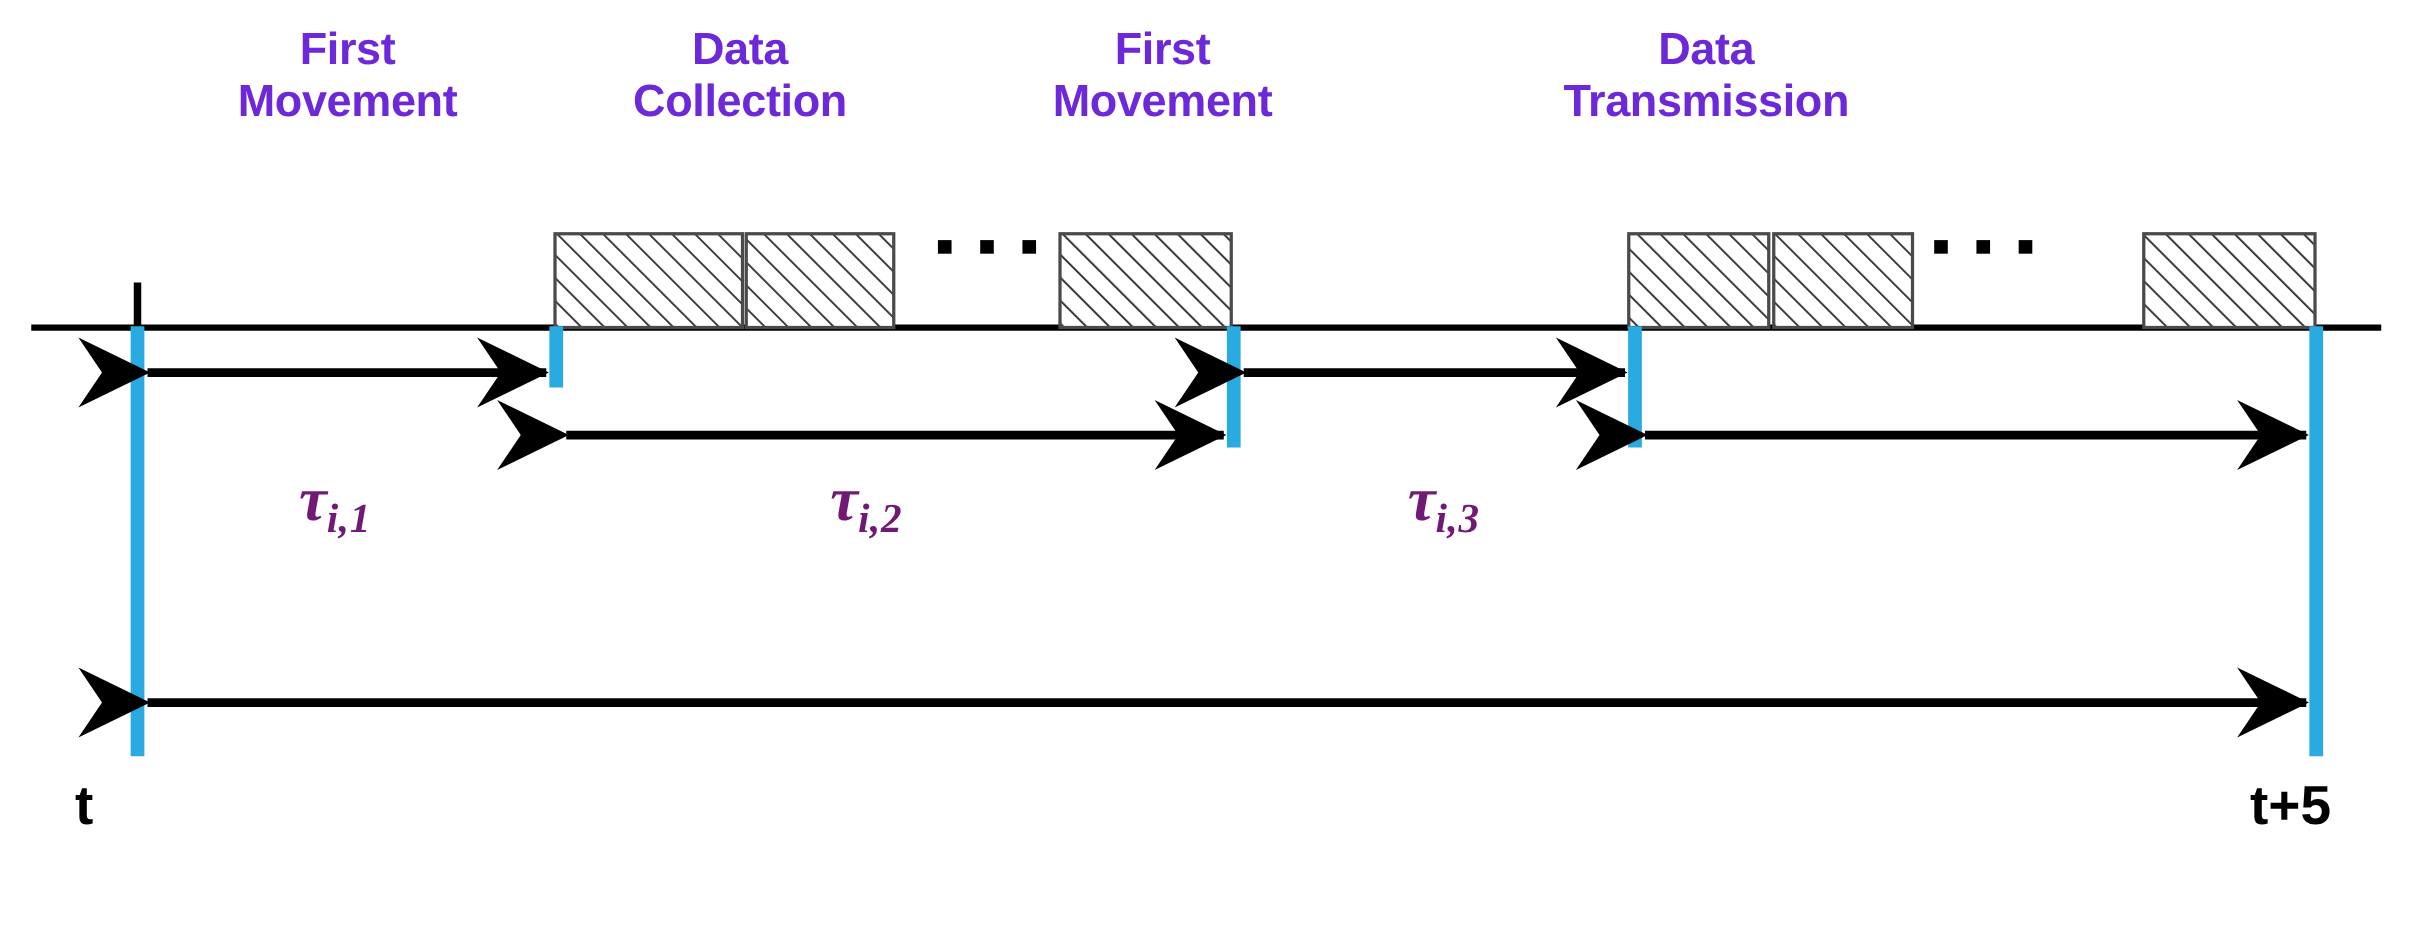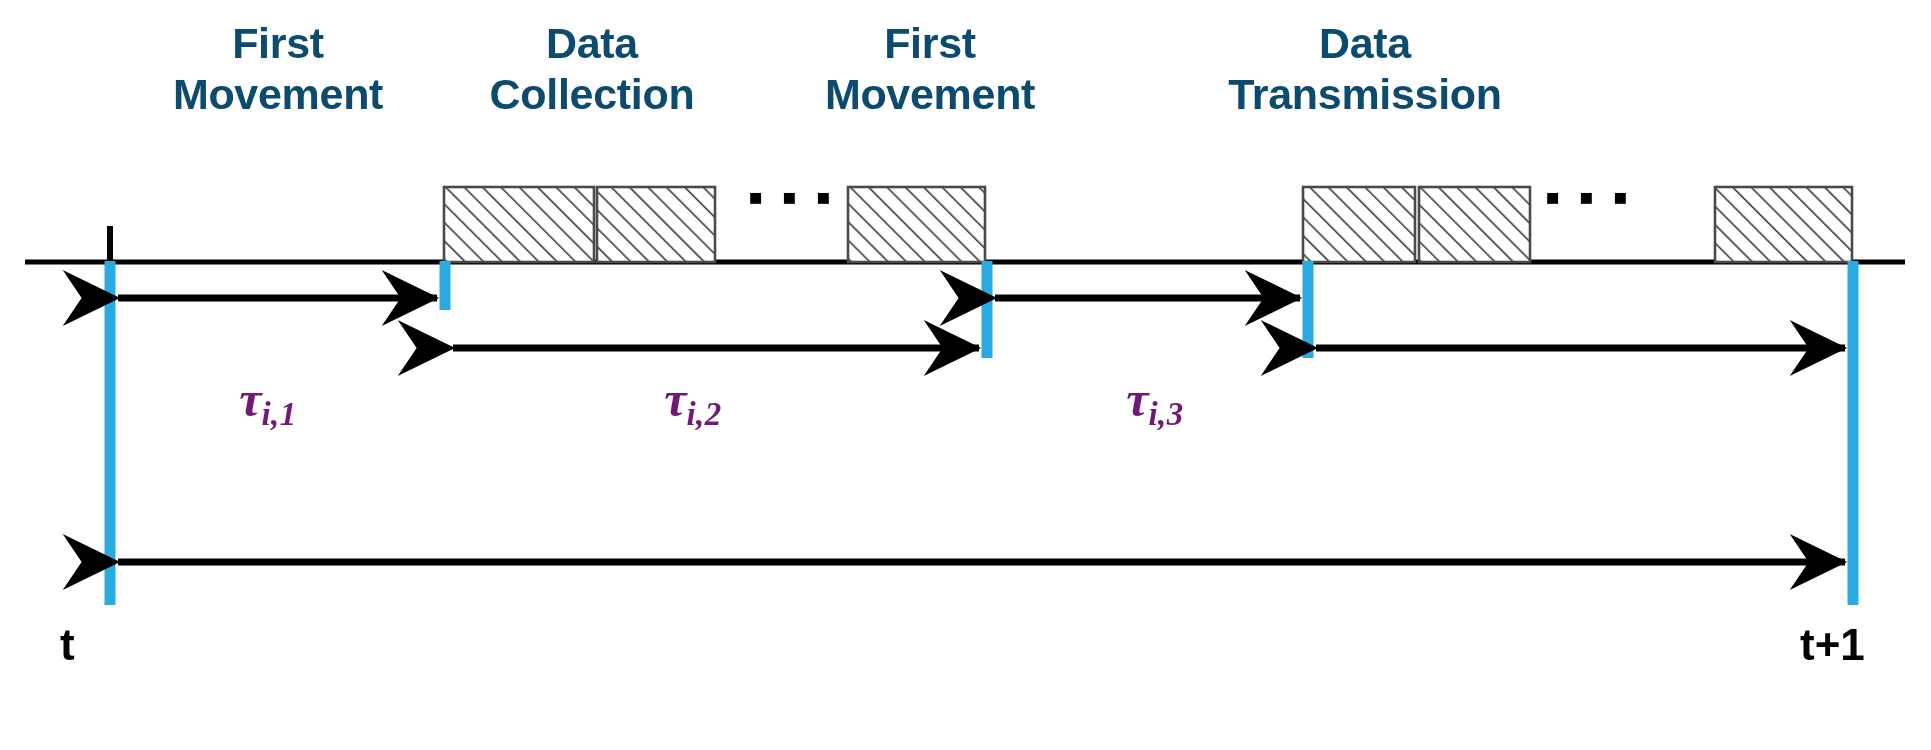--- a/index.html
+++ b/index.html
@@ -22,23 +22,23 @@
     left: 0;
     top: 0;
     width: 1931px;
     height: 750px;
   }
   .phase-label {
     position: absolute;
     text-align: center;
     font-family: "Liberation Sans", sans-serif;
     font-weight: bold;
-    font-size: 43px;
+    font-size: 36px;
     line-height: 1.18;
-    color: #0c4a6e;
+    color: #6d28d9;
     white-space: pre-line;
     letter-spacing: -0.3px;
   }
   .tau-label {
     position: absolute;
     text-align: center;
     font-family: "Liberation Serif", serif;
     font-weight: bold;
     font-style: italic;
     font-size: 50px;
@@ -169,16 +169,16 @@
     <span>τ</span><span class="sub">i,2</span>
   </div>
 
   <div class="tau-label" style="left:1065px; top:370px; width:180px;">
     <span>τ</span><span class="sub">i,3</span>
   </div>
 
 
   <div class="endpoint-label" style="left:60px; top:620px;">t</div>
 
-  <div class="endpoint-label" style="left:1800px; top:620px;">t+1</div>
+  <div class="endpoint-label" style="left:1800px; top:620px;">t+5</div>
 
 
 </div>
 
 </body></html>

